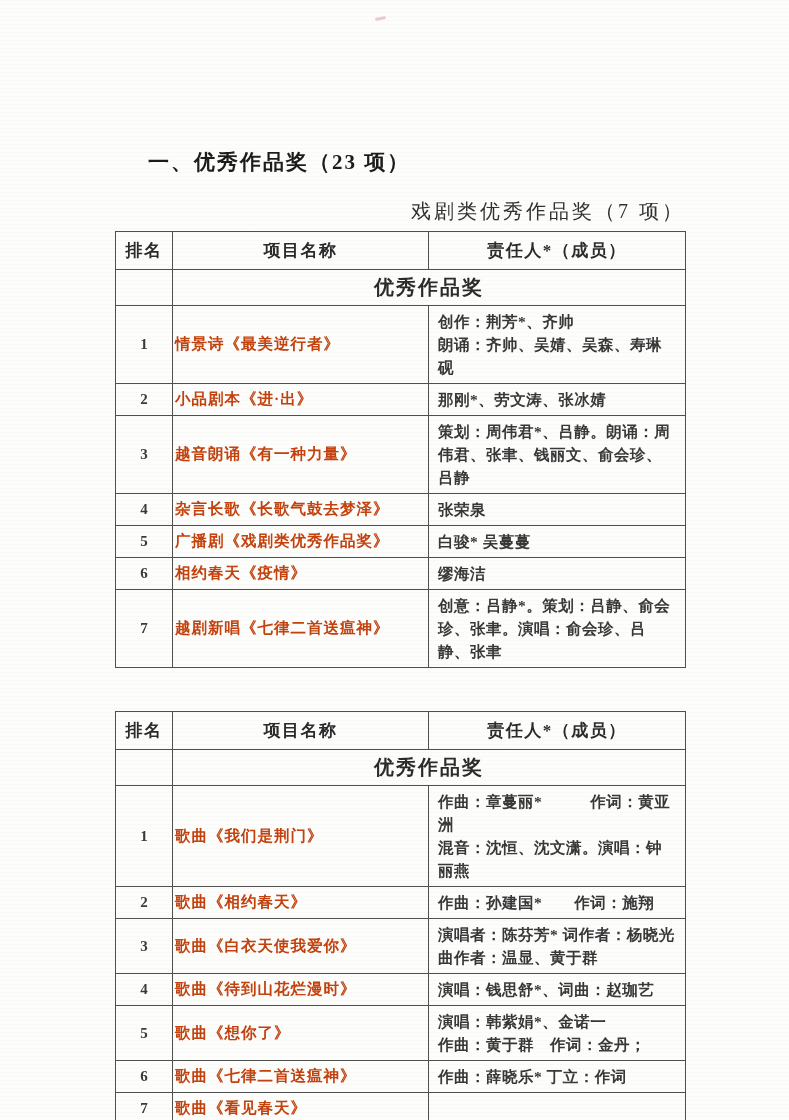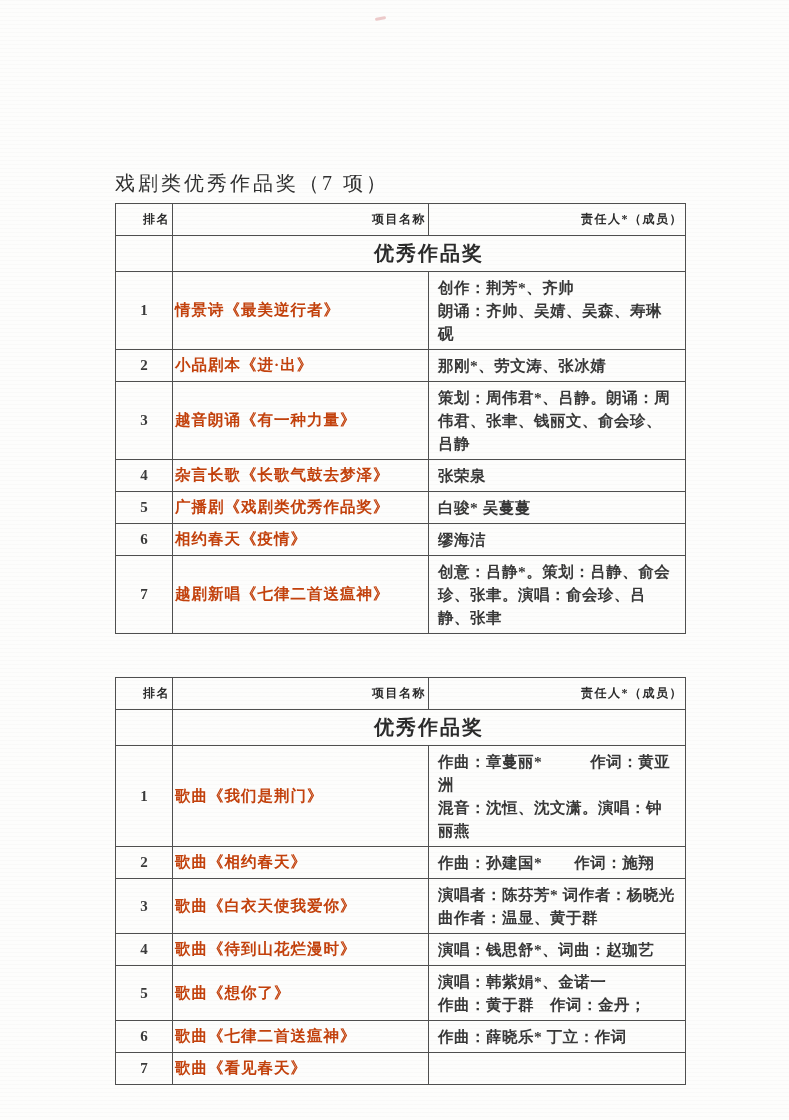--- a/index.html
+++ b/index.html
@@ -26,34 +26,34 @@
   .doc { position:relative; padding-top:148px; }
   .page-title {
     margin:0 0 0 148px;
     font-size:21px; font-weight:bold; color:#1c1c1c;
     letter-spacing:2px;
   }
   .table-block { margin-left:115px; width:570px; }
   .block-drama { margin-top:22px; }
   .block-music { margin-top:43px; }
   .table-subtitle {
-    text-align:left; font-size:20px; letter-spacing:3px;
+    text-align:right; font-size:20px; letter-spacing:3px;
     color:#303030; margin:0 0 6px 0; font-weight:normal;
   }
   table.award-table {
     border-collapse:collapse; width:570px; table-layout:fixed;
     background:transparent;
   }
   .award-table th, .award-table td {
     border:1px solid #4f4f4f;
     font-weight:bold;
   }
   .award-table th {
-    font-size:12px; font-weight:bold; color:#2b2b2b;
-    letter-spacing:1.5px; padding:7px 2px; text-align:right;
+    font-size:17px; font-weight:bold; color:#2b2b2b;
+    letter-spacing:1.5px; padding:7px 2px; text-align:center;
   }
   .section-row td {
     font-weight:bold; text-align:center; font-size:20px;
     letter-spacing:2px; color:#2b2b2b; padding:4px 4px;
   }
   td.rank-cell {
     text-align:center; font-size:15px; color:#3a3a3a; padding:4px 2px;
   }
   td.name-cell {
     font-size:15.5px; letter-spacing:1px;
@@ -66,20 +66,21 @@
   .pline { line-height:23px; }
 </style>
 </head>
 <body>
 
 <div class="scan-texture"></div>
 <div class="pink-mark"></div>
 
 <div class="doc">
 
+  <h1 class="page-title">一、优秀作品奖（23 项）</h1>
 
   <div class="table-block block-drama">
     <div class="table-subtitle">戏剧类优秀作品奖（7 项）</div>
     <table class="award-table">
       <colgroup>
           <col style="width:57px">
           <col style="width:256px">
           <col style="width:257px">
         </colgroup>
       <thead>

